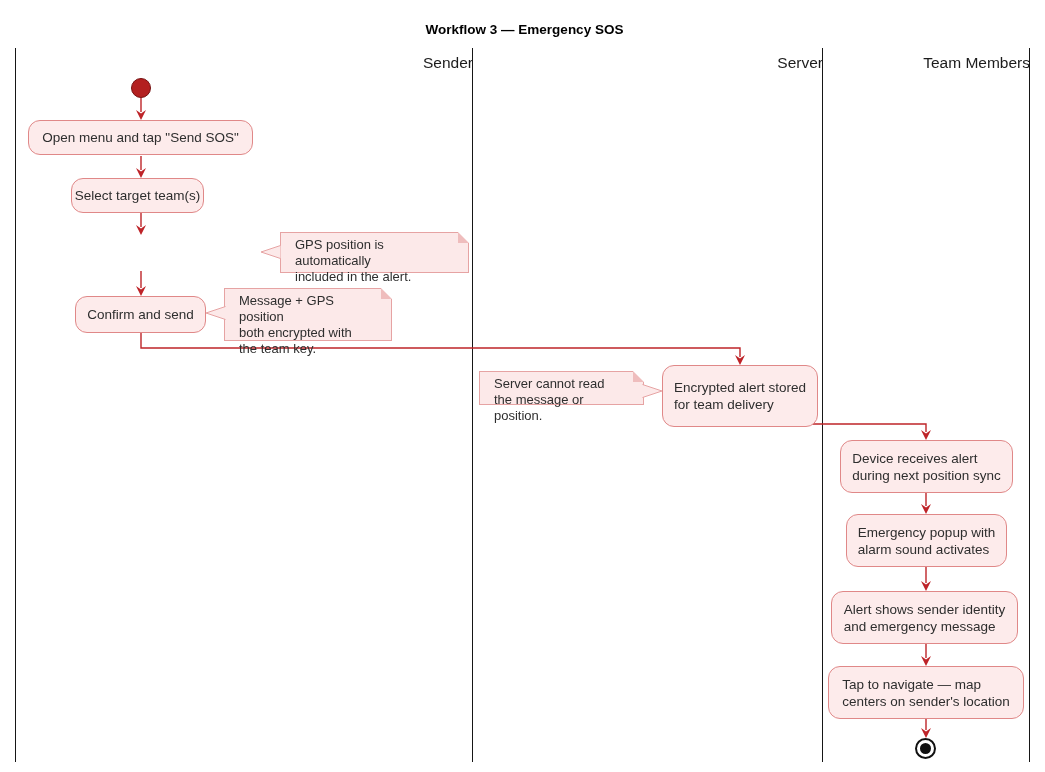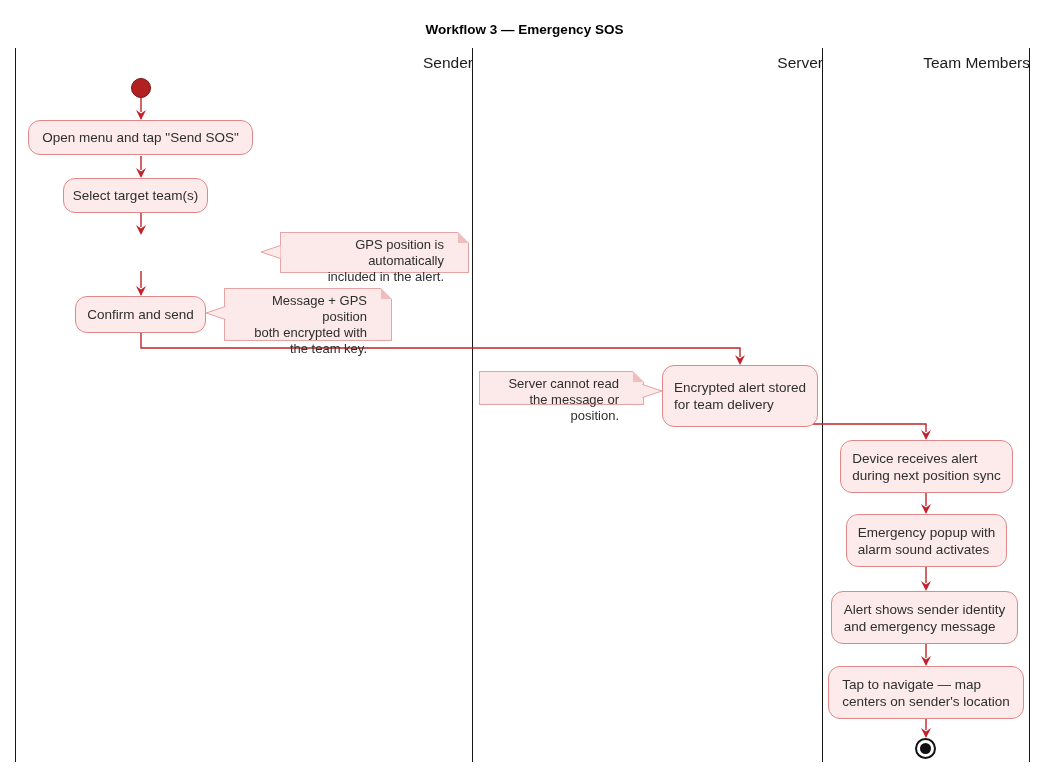--- a/index.html
+++ b/index.html
@@ -34,21 +34,21 @@
     box-sizing:border-box;
   }
   .activity .lines{text-align:left;}
   .activity.center .lines{text-align:center;}
   .ln{white-space:nowrap;}
   .note{
     position:absolute;z-index:2;
     background:#FCE9E9;
     border:1px solid #E6A3A3;
     font-size:13px;line-height:16px;color:#2e2e2e;
-    padding:4px 24px;box-sizing:border-box;text-align:right;
+    padding:4px 14px;box-sizing:border-box;
   }
   .note .fold{
     position:absolute;top:-1px;right:-1px;width:0;height:0;
     border-style:solid;border-width:0 11px 11px 0;
     border-color:#ffffff #ffffff #EFBDBD #EFBDBD;
   }
   .pointer{position:absolute;z-index:3;}
   .start-node{
     position:absolute;z-index:2;
     left:131px;top:78px;width:18px;height:18px;border-radius:50%;
@@ -102,21 +102,21 @@
   <div class="end-node">
     <div class="inner"></div>
   </div>
 
   <div class="activity center" style="left:28px;top:120px;width:225px;height:35px">
     <div class="lines">
         <div class="ln">Open menu and tap "Send SOS"</div>
       </div>
   </div>
 
-  <div class="activity center" style="left:63px;top:178px;width:145px;height:35px">
+  <div class="activity center" style="left:71px;top:178px;width:133px;height:35px">
     <div class="lines">
         <div class="ln">Select target team(s)</div>
       </div>
   </div>
 
 
   <div class="activity center" style="left:75px;top:296px;width:131px;height:37px">
     <div class="lines">
         <div class="ln">Confirm and send</div>
       </div>

